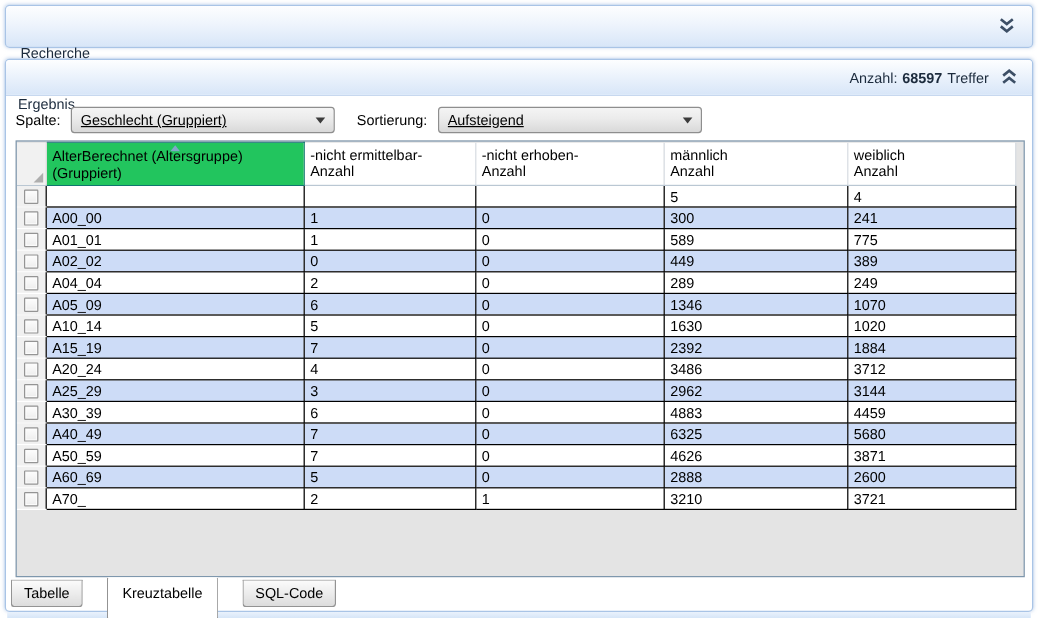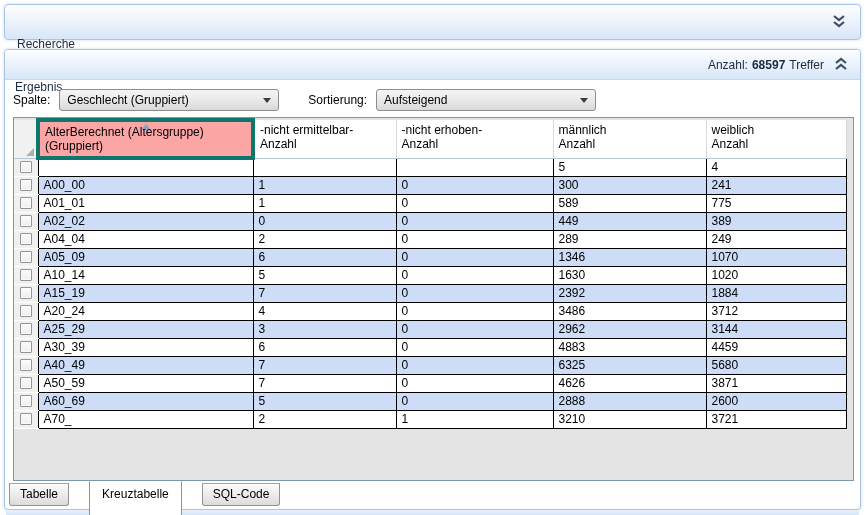--- a/index.html
+++ b/index.html
@@ -27,32 +27,32 @@
   .count-area { display:flex; align-items:flex-start; gap:4px; color:#1c2b3d; }
   .count-value { font-weight:bold; }
   .chev-btn { margin-left:8px; display:flex; align-items:center; cursor:pointer; }
 
   
   .toolbar { display:flex; align-items:center; padding:9px 8px 6px; flex:0 0 auto; }
   .toolbar label { margin-right:9px;text-align:center; }
   .combo { width:220px; height:22px; border:1px solid #8e8e8e; border-radius:3px;
     background:linear-gradient(#f4f4f4 0%, #ebebeb 45%, #d9d9d9 100%);
     display:flex; align-items:center; padding:0 4px 0 7px; cursor:default; }
-  .combo-value { flex:1; white-space:nowrap; overflow:hidden; }
+  .combo-value { flex:1; white-space:nowrap; overflow:hidden;text-decoration:underline; }
   .combo-arrow { width:0; height:0; border-left:4px solid transparent;
     border-right:4px solid transparent; border-top:5px solid #3c3c3c; margin-right:3px; }
-  .lbl-sort { margin-left:29px; }
+  .lbl-sort { margin-left:18px; }
 
   
   .grid-wrap { margin:0 8px; width:841px; height:364px; border:1px solid #7e97ad;
     background:#e4e4e4; overflow:hidden; flex:0 0 auto; }
   table { border-collapse:collapse; table-layout:fixed; width:832px; }
   th { height:36px; background:#fff; border-right:1px solid #d6dbe2; border-bottom:1px solid #bac7d3;
        font-weight:normal; text-align:left; vertical-align:top; padding:3px 5px; line-height:14px; }
-  th.sorted { background:#fca5a5; border:4px solid #0f766e; vertical-align:middle; position:relative; }
+  th.sorted { background:#22c55e; border:1px solid #0f766e; vertical-align:middle; position:relative; }
   th.ind-h { background:#f1f1f1; border-right:1px solid #d9d9d9; position:relative; }
   .sort-arrow { position:absolute; top:2px; left:50%; margin-left:-4px; width:0; height:0;
     border-left:4px solid transparent; border-right:4px solid transparent;
     border-bottom:5px solid #7fa8c8; }
   .corner-tri { position:absolute; right:2px; bottom:2px; width:0; height:0;
     border-left:8px solid transparent; border-bottom:8px solid #aeaeae; }
   td { height:18px; border:1px solid #000; padding:0 5px; white-space:nowrap; overflow:hidden; }
   tbody tr:nth-child(even) td { background:#cddcf7; }
   tbody tr:nth-child(odd) td { background:#fff; }
   td.ind { background:#f0f0f0 !important; border:none; border-bottom:1px solid #fff;

